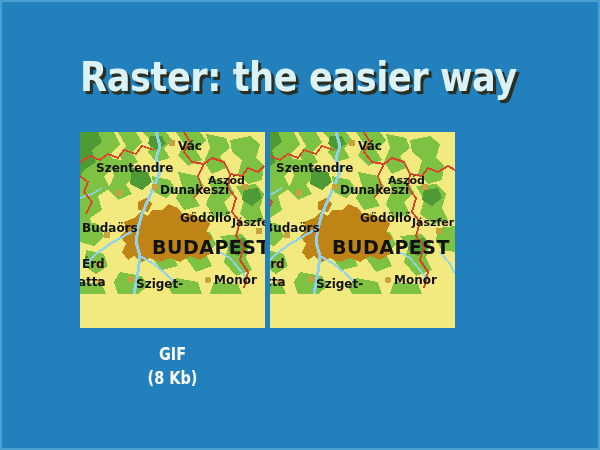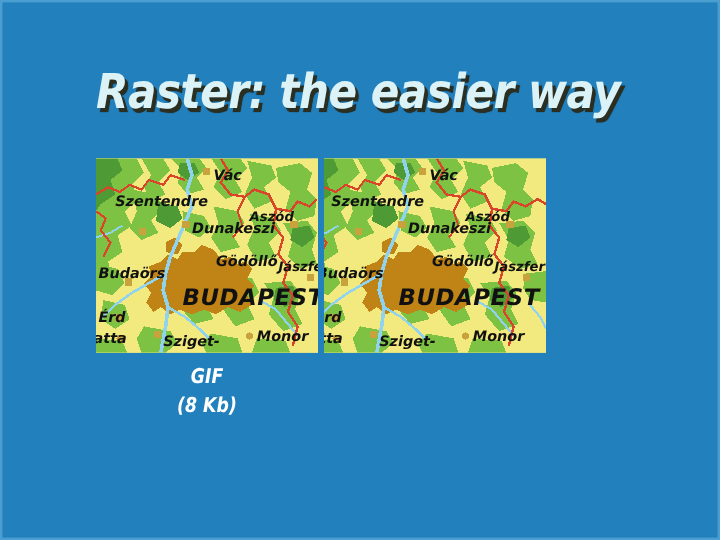--- a/index.html
+++ b/index.html
@@ -7,21 +7,20 @@
     width:600px;height:450px;overflow:hidden;
     font-family:"Liberation Sans", sans-serif;
     background:#ffffff;
   }
   #slide{
     position:absolute;left:0;top:0;width:600px;height:450px;
     background:#2280bd;
     box-sizing:border-box;
     border:2px solid #4a9ed0;
     overflow:hidden;
-    font-style:italic;
   }
 
   
   #title{
     position:absolute;left:78px;top:52px;width:460px;
     font-family:"DejaVu Sans", sans-serif;
     font-weight:bold;
     font-size:40px;
     line-height:46px;
     letter-spacing:-0.5px;
@@ -35,21 +34,21 @@
 
   
   #figures{
     position:absolute;left:78px;top:130px;
     display:flex;
     gap:5px;
   }
   .figure{position:relative;}
   .map{
     position:relative;
-    width:185px;height:162px;
+    width:185px;height:196px;
     overflow:hidden;
     background:#f2ea7e;
     border:0;
   }
   .map svg{display:block;width:185px;height:162px;}
 
   
   #captions{
     position:absolute;left:78px;top:300px;
     width:374px;
@@ -57,21 +56,21 @@
   }
   .caption{
     flex:0 0 185px;
     text-align:center;
     font-family:"DejaVu Sans", sans-serif;
     font-weight:bold;
     color:#ffffff;
     font-size:17px;
     line-height:24px;
   }
-  .caption:first-child{margin-right:5px;}
+  .caption:first-child{margin-right:5px;margin-top:40px;}
   .caption .cap-line{
     transform:scaleX(0.85);
     display:block;
   }
 </style>
 </head>
 <body>
 
 <div id="slide">
 

